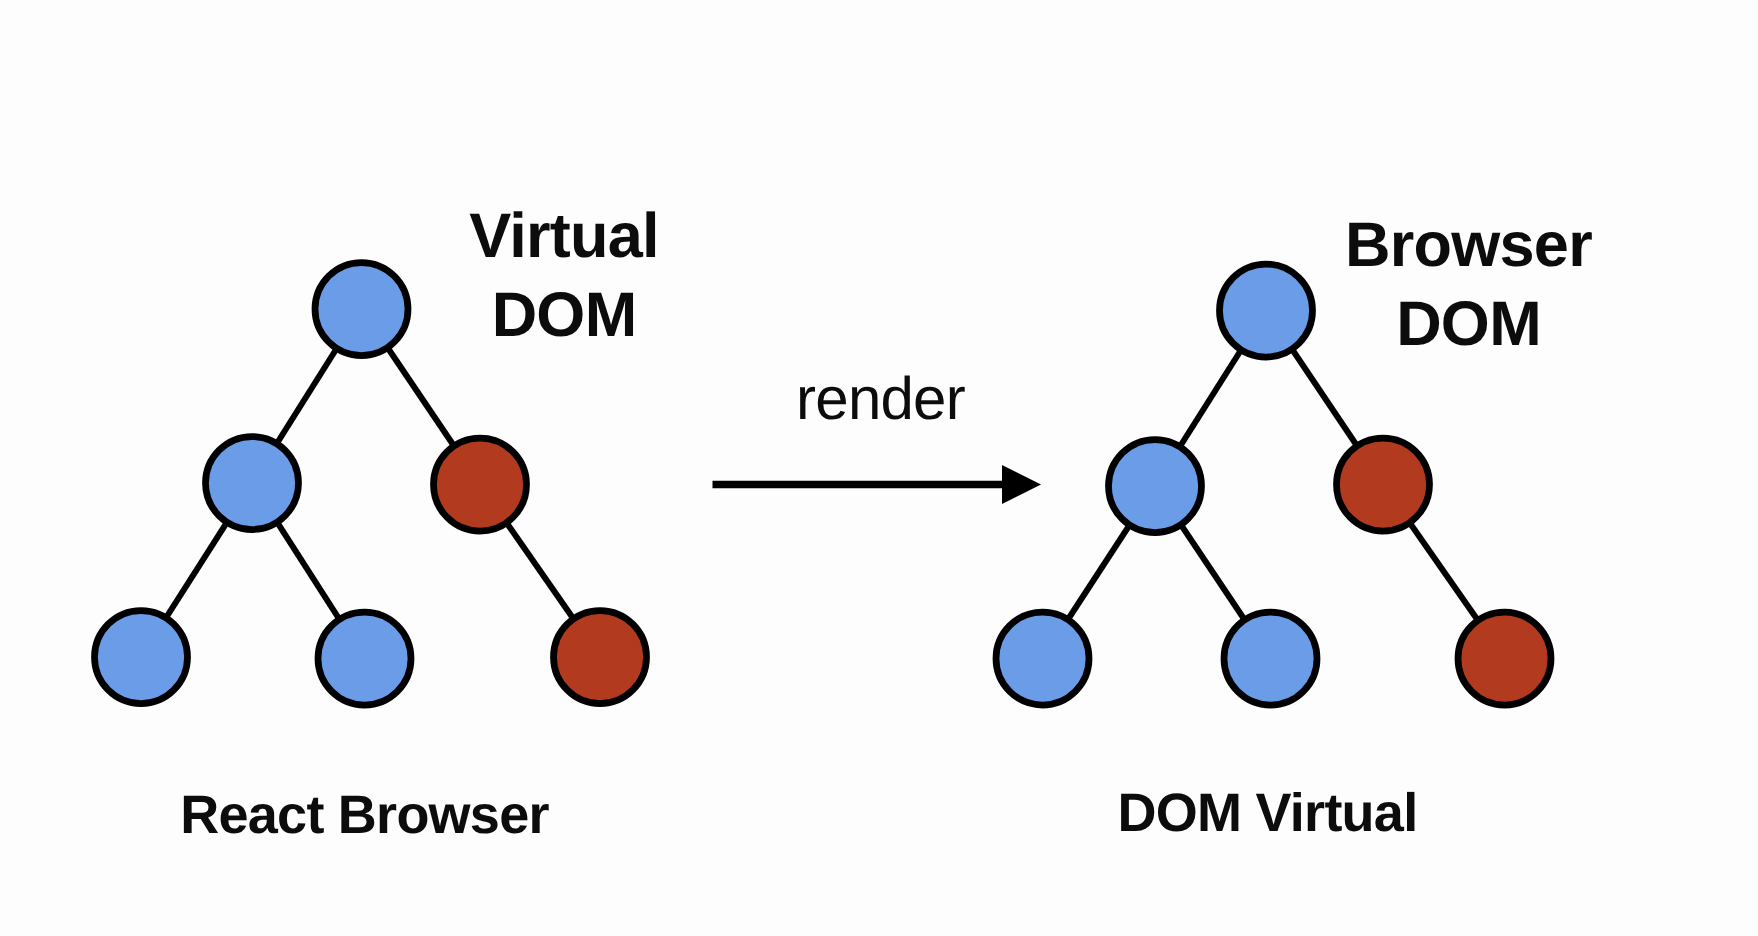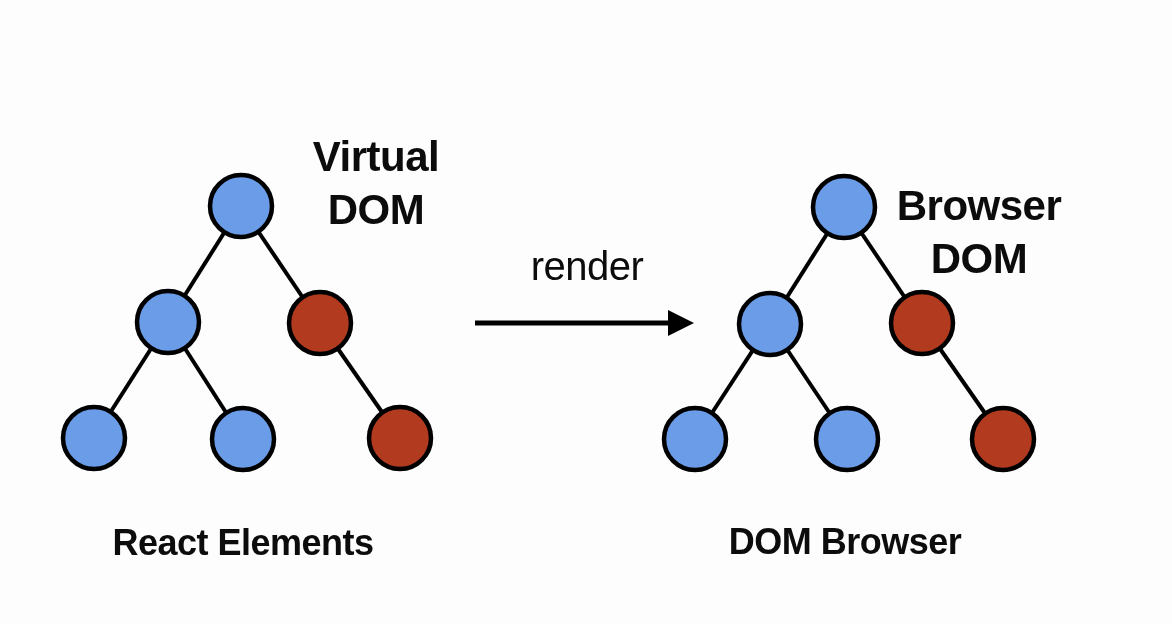--- a/index.html
+++ b/index.html
@@ -37,21 +37,21 @@
     font-size: 40px;
     font-weight: 400;
     line-height: 44px;
   }
   .caption {
     font-size: 36px;
     font-weight: 600;
     line-height: 44px;
   }
   #label-virtual  { left: 376px; top: 130px; }
-  #label-browser  { left: 979px; top: 136px; margin-top: 43px; }
+  #label-browser  { left: 979px; top: 136px; }
   #label-render   { left: 587px; top: 244px; }
   #caption-react  { left: 243px; top: 521px; }
   #caption-dom    { left: 845px; top: 520px; }
 </style>
 </head>
 <body>
 
 <div class="stage">
 
   <svg id="diagram-svg" width="1172" height="624" viewBox="0 0 1172 624">
@@ -82,17 +82,17 @@
     </svg>
 
   <div class="label tree-title" id="label-virtual">Virtual
 DOM</div>
 
   <div class="label tree-title" id="label-browser">Browser
 DOM</div>
 
   <div class="label render-label" id="label-render">render</div>
 
-  <div class="label caption" id="caption-react">React Elements</div>
+  <div class="label caption" id="caption-react">React Browser</div>
 
-  <div class="label caption" id="caption-dom">DOM Browser</div>
+  <div class="label caption" id="caption-dom">DOM Virtual</div>
 
 </div>
 
 </body></html>

